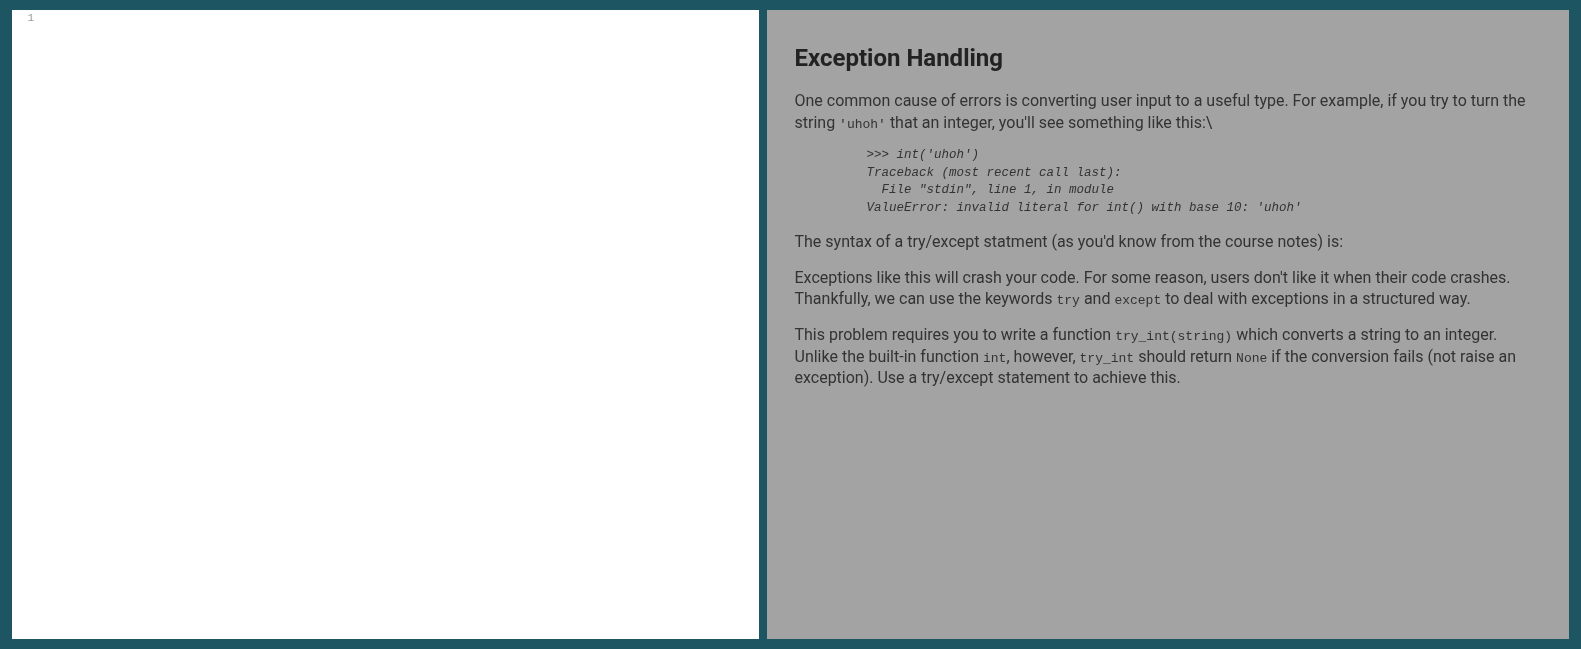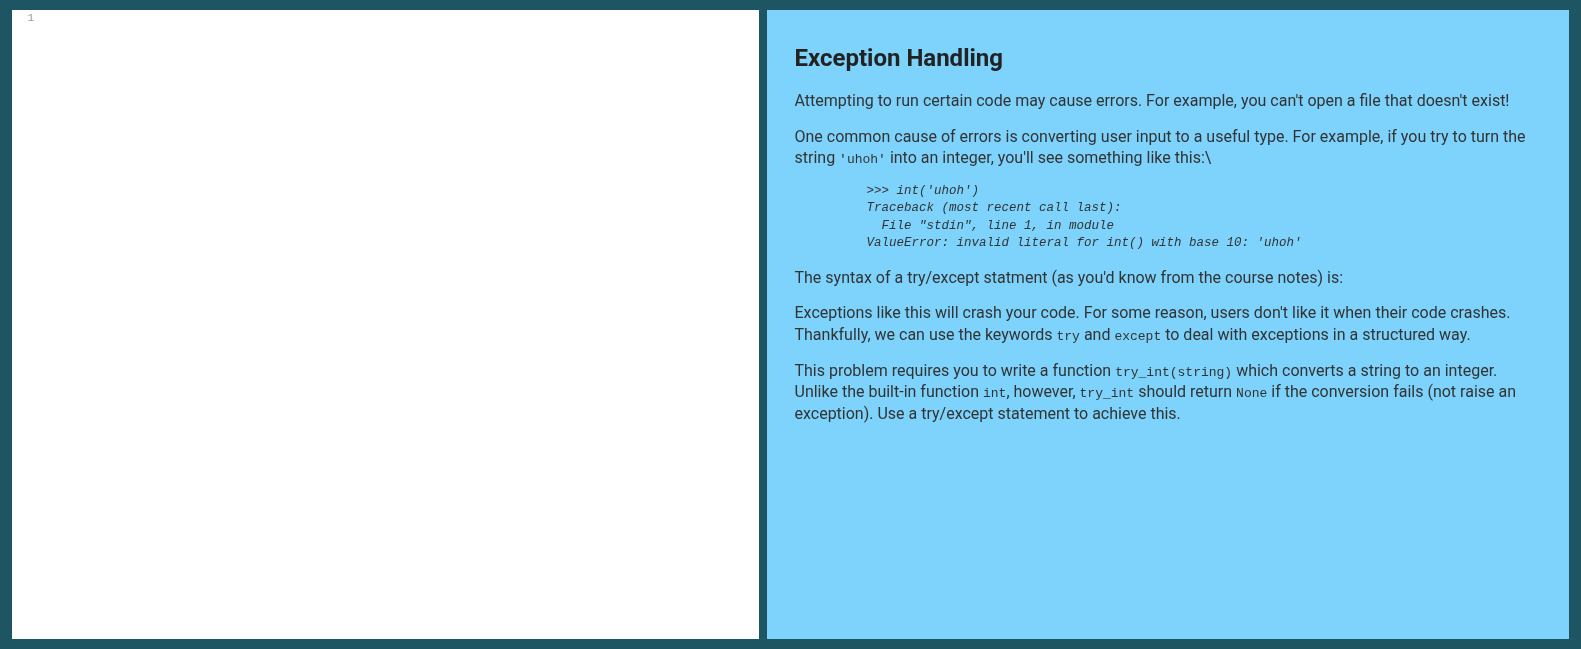--- a/index.html
+++ b/index.html
@@ -42,21 +42,21 @@
     }
     .code-area {
       flex: 1;
       background: #ffffff;
       padding-top: 2px;
       font-family: Menlo, Consolas, "Courier New", monospace;
       font-size: 12px;
     }
     .right-pane {
       flex: 1;
-      background: #7dd3fc;
+      background: #a3a3a3;
       padding: 34px 28px 12px 28px;
       color: #333333;
       height: 100%;
       overflow: auto;
       min-width: 0;
     }
     .title {
       font-size: 24px;
       font-weight: 700;
       color: #222222;
@@ -91,25 +91,24 @@
   <div class="left-pane">
     <div class="gutter">
       <div>1</div>
     </div>
     <div class="code-area"></div>
   </div>
 
   <div class="right-pane">
     <h1 class="title">Exception Handling</h1>
 
-    <p class="para">Attempting to run certain code may cause errors. For example, you can't open a file that doesn't exist!</p>
 
 
     <p class="para">
-      <span>One common cause of errors is converting user input to a useful type. For example, if you try to turn the string </span><span class="mono">'uhoh'</span><span> into an integer, you'll see something like this:\</span>
+      <span>One common cause of errors is converting user input to a useful type. For example, if you try to turn the string </span><span class="mono">'uhoh'</span><span> that an integer, you'll see something like this:\</span>
     </p>
 
     <div class="codeblock">&gt;&gt;&gt; int('uhoh')
 Traceback (most recent call last):
   File "stdin", line 1, in module
 ValueError: invalid literal for int() with base 10: 'uhoh'</div>
 
     <p class="para">The syntax of a try/except statment (as you'd know from the course notes) is:</p>
 
     <p class="para">

